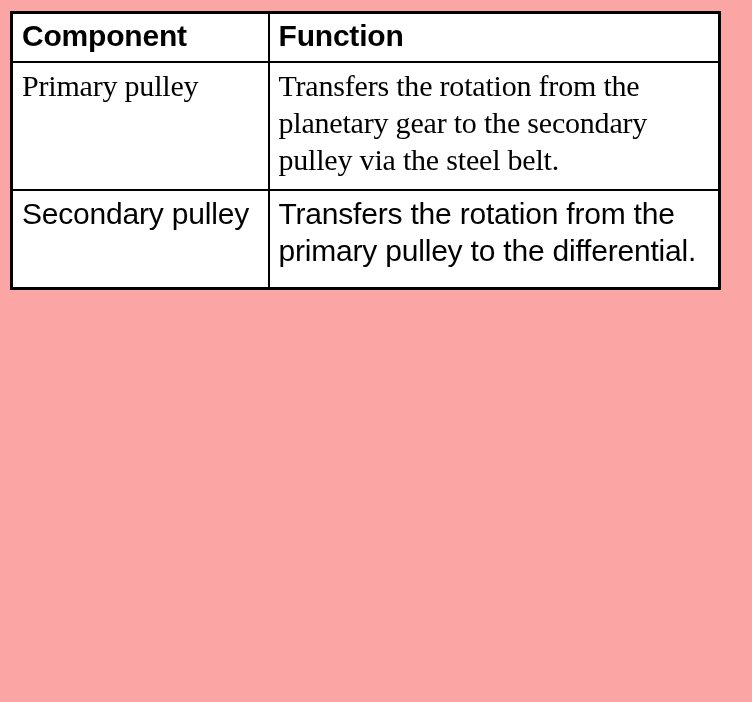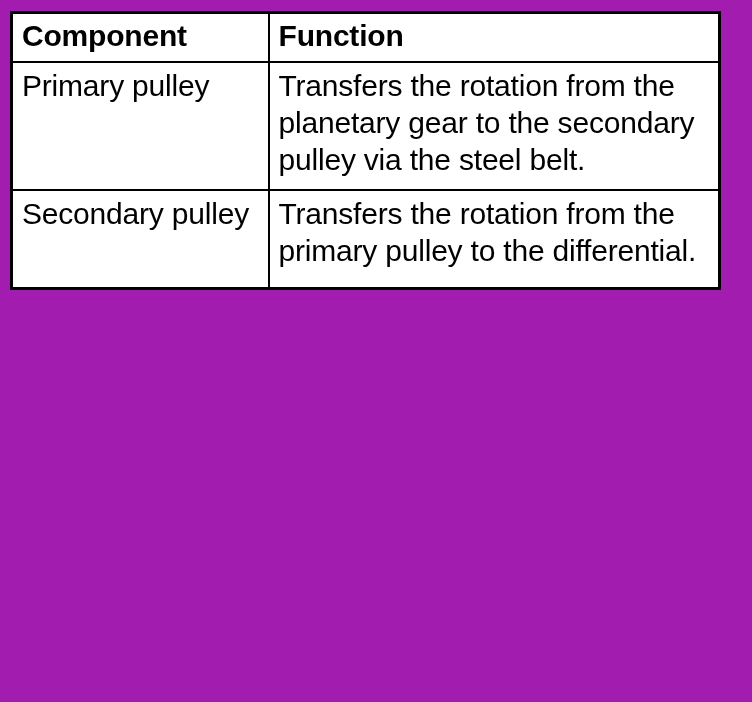--- a/index.html
+++ b/index.html
@@ -11,21 +11,21 @@
     width: 752px;
     height: 702px;
     font-family: "Liberation Sans", sans-serif;
     color: #000000;
     overflow: hidden;
   }
   .page {
     position: relative;
     width: 752px;
     height: 702px;
-    background: #a21caf;
+    background: #fca5a5;
   }
   .spec-table {
     position: absolute;
     left: 10px;
     top: 11px;
     width: 708px;
     border-collapse: collapse;
     border: 3px solid #000000;
     table-layout: fixed;
     background: #ffffff;
@@ -48,21 +48,21 @@
     font-weight: bold;
     padding-top: 3px;
     padding-bottom: 7px;
   }
   .cell-component { white-space: nowrap; }
   .cell-function  { padding-right: 4px; margin-left: 24px; }
 
   
   .row-0 td { height: 107px; }
   .row-1 td { height: 155px; }
-  .row-2 td { height: 114px; }
+  .row-2 td { height: 114px; font-family: Liberation Serif, serif; }
   .row-3 td { height: 106px; }
   .row-4 td { height: 84px; }
 </style>
 </head>
 <body>
 
 <div class="page">
 
   <table class="spec-table">
     <colgroup>

